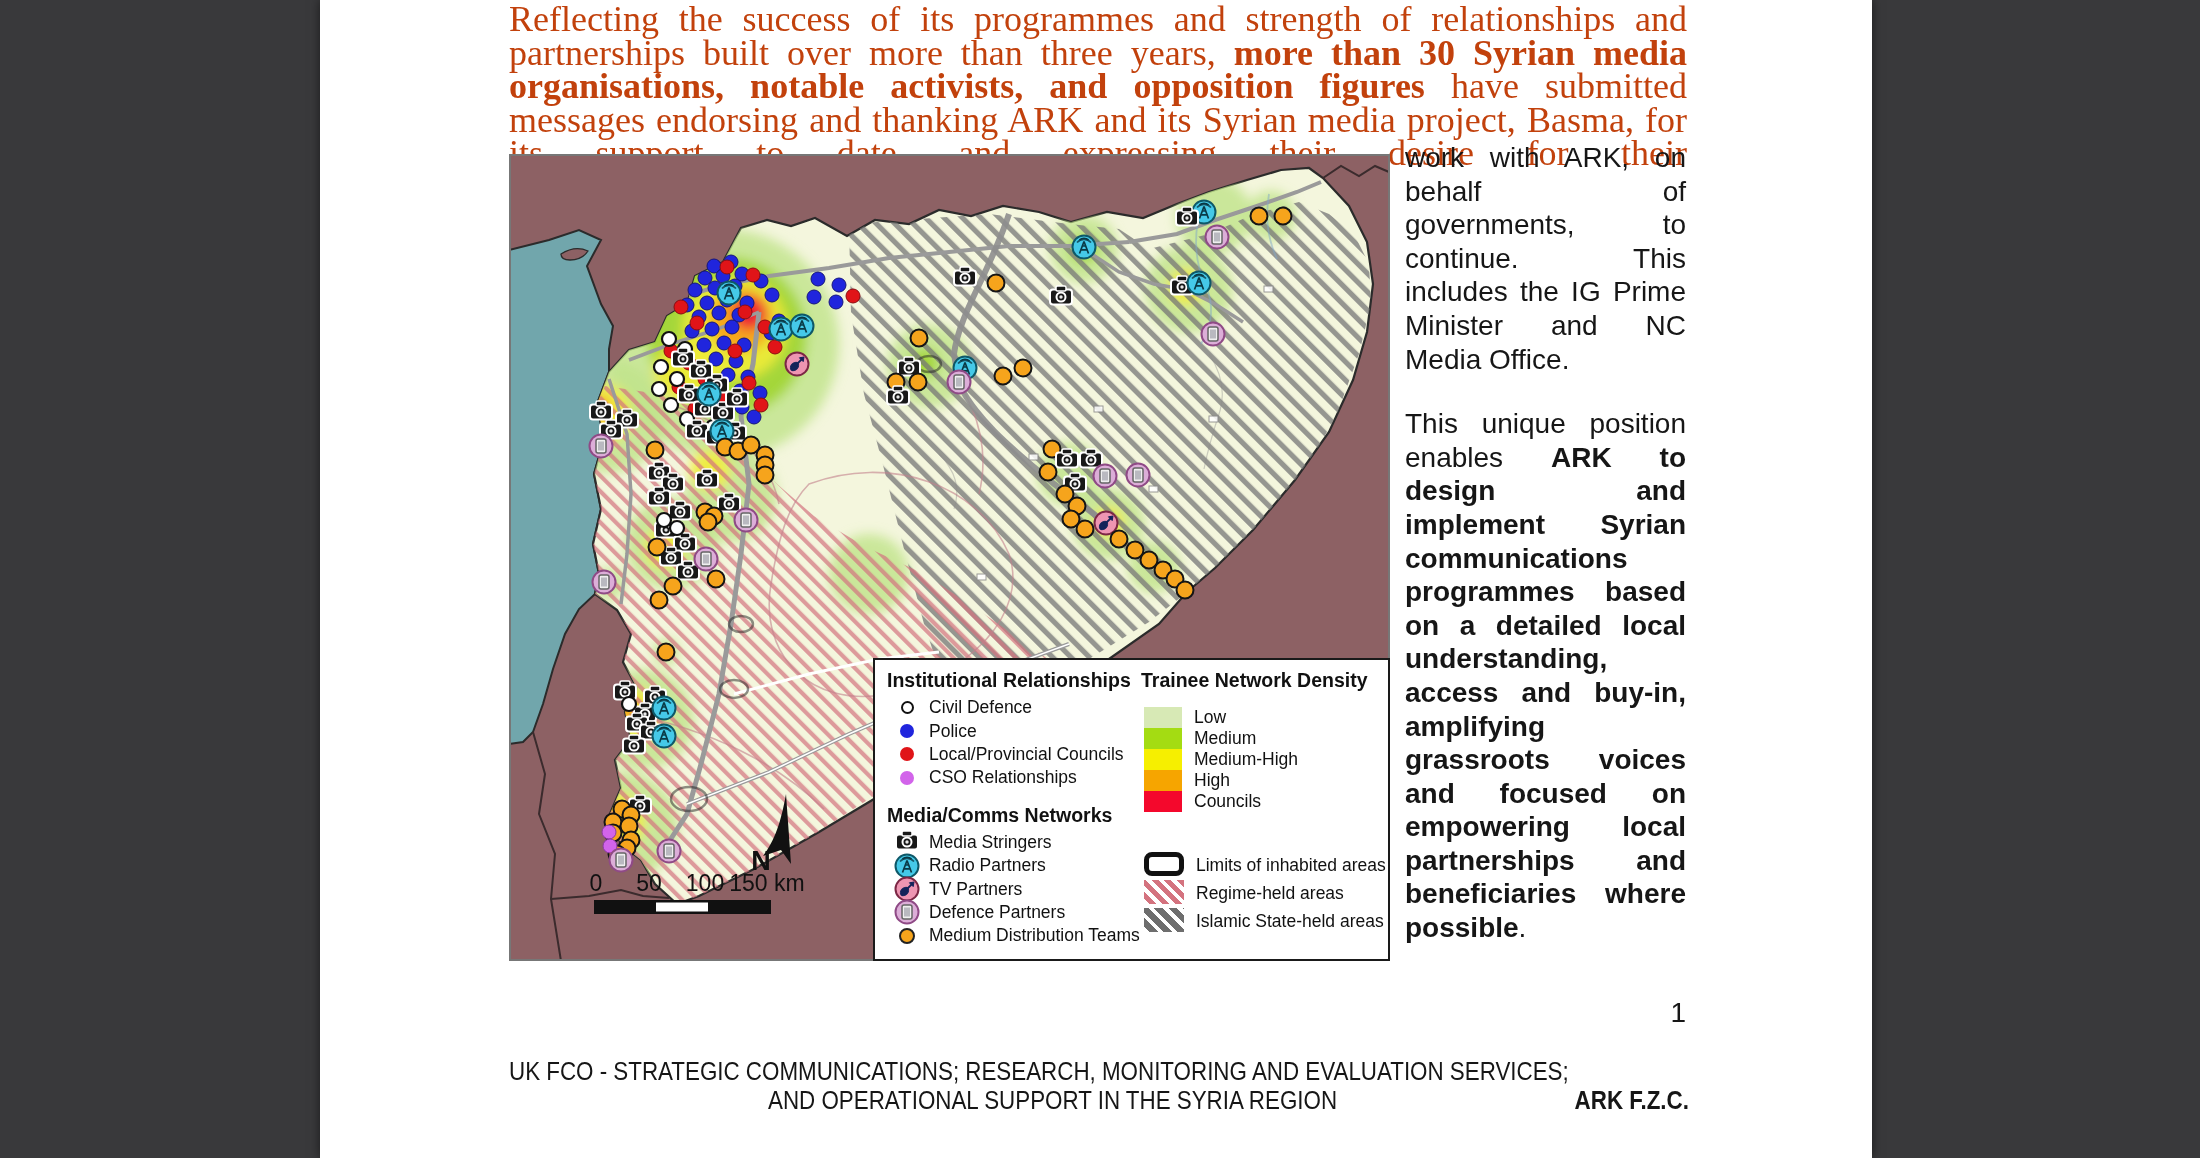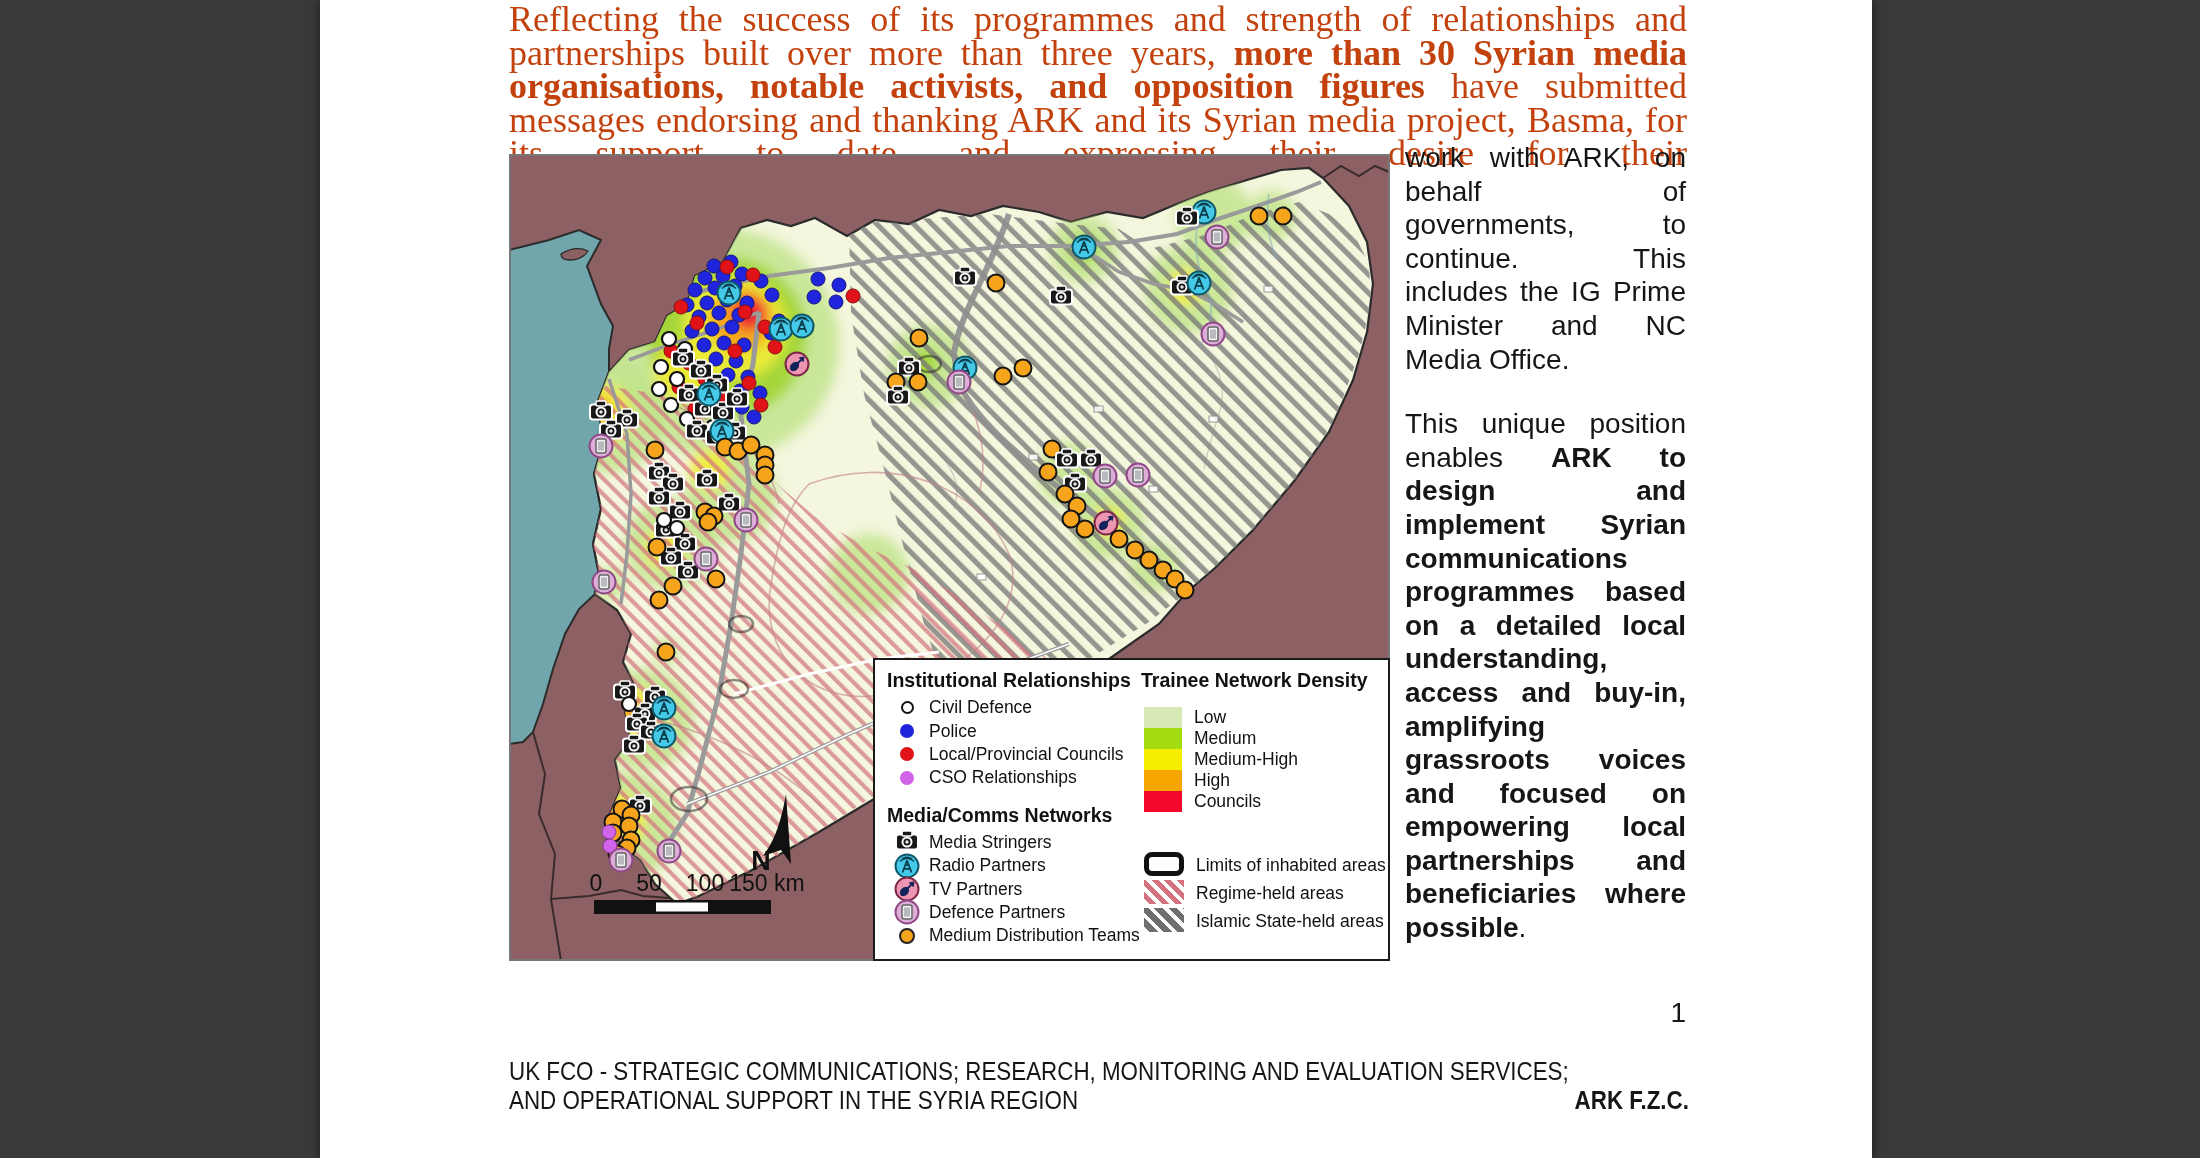--- a/index.html
+++ b/index.html
@@ -4,21 +4,21 @@
 <style>
   html,body{margin:0;padding:0;background:#39393b;}
   *{box-sizing:border-box;}
   .viewer{position:relative;width:2200px;height:1158px;overflow:hidden;background:#39393b;font-family:"Liberation Sans",sans-serif;}
   .page{position:absolute;left:320px;top:0;width:1552px;height:1158px;background:#ffffff;box-shadow:0 0 10px rgba(0,0,0,.55);}
   .para1{position:absolute;left:189px;top:3px;width:1178px;font-size:36px;line-height:33.5px;color:#c2410c;text-align:justify;text-align-last:justify;font-family:Liberation Serif, serif;}
   .rcol{position:absolute;left:1085px;top:141px;width:281px;font-size:28px;line-height:33.6px;color:#161616;text-align:justify;}
   .rcol .p2{margin-top:31px;}
   .pageno{position:absolute;left:1085px;top:997px;width:281px;text-align:right;font-size:28px;color:#161616;}
   .footer{position:absolute;left:189px;top:1056px;width:1180px;font-size:26px;color:#161616;}
-  .fline{position:relative;height:29px;white-space:nowrap;}
+  .fline{position:relative;height:29px;white-space:nowrap;text-align:center;}
   .cond{display:inline-block;transform:scaleX(.86);transform-origin:0 50%;white-space:nowrap;}
   .org{position:absolute;right:0;top:0;font-weight:bold;transform:scaleX(.86);transform-origin:100% 50%;}
   .map-wrap{position:absolute;left:189px;top:154px;width:881px;height:807px;}
   .map-wrap svg{display:block;}
   svg text{font-family:"Liberation Sans",sans-serif;}
   .dot-cd{fill:#ffffff;stroke:#111111;stroke-width:2.2;}
   .dot-po{fill:#2025dd;stroke:#15157a;stroke-width:1;}
   .dot-lc{fill:#e01418;stroke:#8a0c10;stroke-width:1;}
   .dot-cso{fill:#d264ea;stroke:#8a3aa0;stroke-width:1;}
   .dot-dt{fill:#f6a41c;stroke:#151515;stroke-width:2;}

